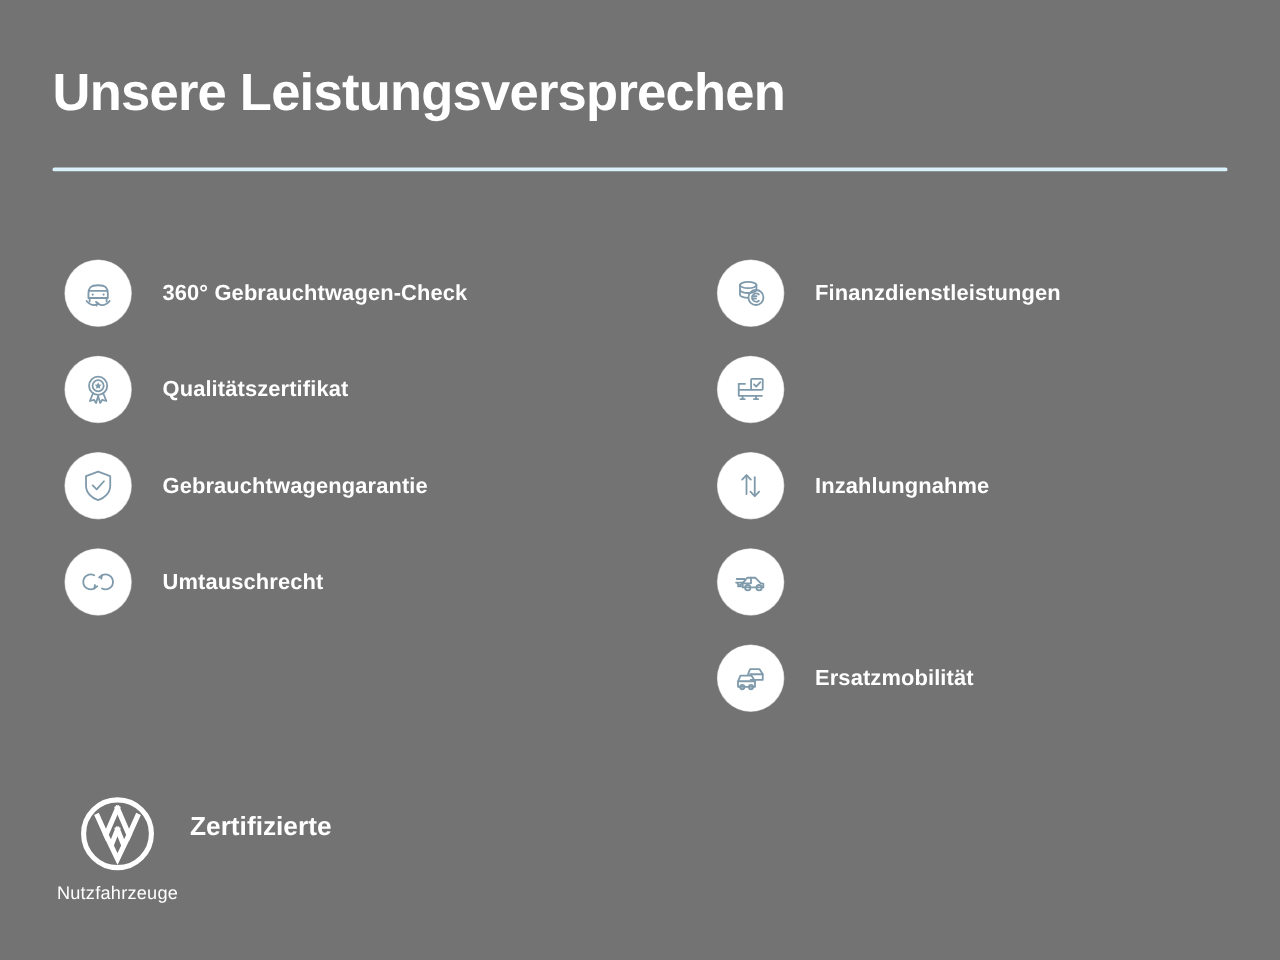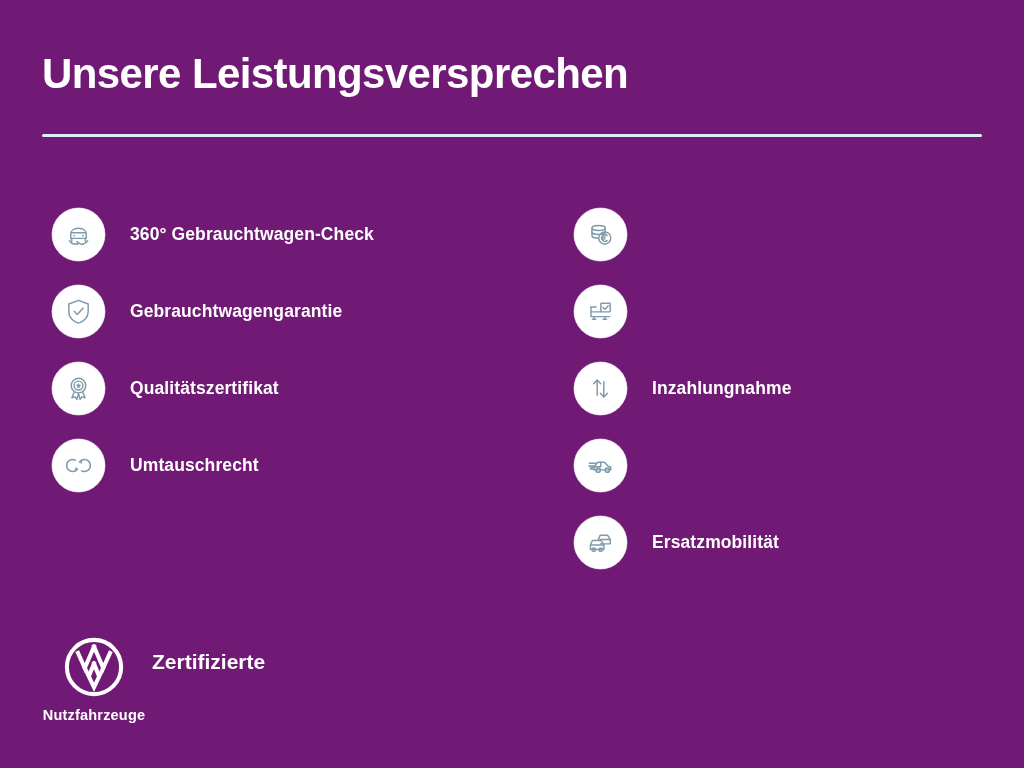--- a/index.html
+++ b/index.html
@@ -10,21 +10,21 @@
     width: 1024px;
     height: 768px;
     background: #03a9ef;
     font-family: "Liberation Sans", sans-serif;
     overflow: hidden;
     position: relative;
   }
   .slide {
     position: absolute;
     inset: 0;
-    background: #701a75;
+    background: #737373;
   }
   .page-title {
     position: absolute;
     left: 42px;
     top: 52px;
     font-size: 42px;
     font-weight: bold;
     color: #ffffff;
     letter-spacing: -0.6px;
     line-height: 1.05;
@@ -116,21 +116,21 @@
   .vw-logo * {
     fill: none;
     stroke: #ffffff;
     stroke-width: 4.2;
     stroke-linecap: square;
     stroke-linejoin: miter;
   }
   .brand-sub {
     margin-top: 9px;
     font-size: 14.5px;
-    font-weight: bold;
+    font-weight: normal;
     color: #ffffff;
     letter-spacing: 0.2px;
     white-space: nowrap;
   }
   .footer-text {
     margin-left: 0;
     margin-top: 12px;
     font-size: 21px;
     font-weight: bold;
     color: #ffffff;
@@ -163,38 +163,38 @@
             <path d="M25.5 22.5 C23 26 19 27 16.2 24.8"></path>
             <path d="M16 24.5 L14.2 23.2 M16 24.5 L14.5 26.3"></path>
           </svg>
         </span>
         <span class="promise-label">360° Gebrauchtwagen-Check</span>
       </div>
 
       <div class="promise-item">
         <span class="icon-badge">
           <svg viewBox="0 0 32 32">
-            <path d="M16 4.5 L26 8.2 L26 16 C26 22 21.2 26.2 16 28 C10.8 26.2 6 22 6 16 L6 8.2 Z"></path>
-            <path d="M11.5 15.8 L14.8 19.1 L20.8 12.4"></path>
-          </svg>
-        </span>
-        <span class="promise-label">Gebrauchtwagengarantie</span>
-      </div>
-
-      <div class="promise-item">
-        <span class="icon-badge">
-          <svg viewBox="0 0 32 32">
             <circle cx="16" cy="13" r="7.5"></circle>
             <circle cx="16" cy="13" r="4.6"></circle>
             <path class="fillmark" d="M16 10.2 L16.85 11.95 L18.8 12.22 L17.4 13.6 L17.72 15.5 L16 14.6 L14.28 15.5 L14.6 13.6 L13.2 12.22 L15.15 11.95 Z"></path>
             <path d="M11.8 19.2 L9.2 25.6 L12.6 24.6 L14.3 27.3 L16 21.5"></path>
             <path d="M20.2 19.2 L22.8 25.6 L19.4 24.6 L17.7 27.3 L16 21.5"></path>
           </svg>
         </span>
         <span class="promise-label">Qualitätszertifikat</span>
+      </div>
+
+      <div class="promise-item">
+        <span class="icon-badge">
+          <svg viewBox="0 0 32 32">
+            <path d="M16 4.5 L26 8.2 L26 16 C26 22 21.2 26.2 16 28 C10.8 26.2 6 22 6 16 L6 8.2 Z"></path>
+            <path d="M11.5 15.8 L14.8 19.1 L20.8 12.4"></path>
+          </svg>
+        </span>
+        <span class="promise-label">Gebrauchtwagengarantie</span>
       </div>
 
 
       <div class="promise-item">
         <span class="icon-badge">
           <svg viewBox="0 0 32 32">
             <path d="M12.8 10.5 A6.2 6.2 0 1 0 12.8 21.5"></path>
             <path d="M19.2 10.5 A6.2 6.2 0 1 1 19.2 21.5"></path>
             <path d="M12.8 21.5 L15.2 19.6 M12.8 21.5 L13.4 18.6"></path>
             <path d="M19.2 10.5 L16.8 12.4 M19.2 10.5 L18.6 13.4"></path>
@@ -211,20 +211,21 @@
         <span class="icon-badge">
           <svg viewBox="0 0 32 32">
             <ellipse cx="14" cy="9.3" rx="6.8" ry="2.6"></ellipse>
             <path d="M7.2 9.3 L7.2 13.3 C7.2 14.7 10.3 15.9 14 15.9 C17.7 15.9 20.8 14.7 20.8 13.3 L20.8 9.3"></path>
             <path d="M7.2 13.3 L7.2 17.3 C7.2 18.7 10.3 19.9 14 19.9"></path>
             <circle cx="20.4" cy="19.6" r="6.2"></circle>
             <path d="M22.8 17.1 A3.4 3.4 0 1 0 22.8 22.3"></path>
             <path d="M17.4 18.6 L20.8 18.6 M17.4 20.6 L20.4 20.6"></path>
           </svg>
         </span>
+        <span class="promise-label">Finanzdienstleistungen</span>
       </div>
 
       <div class="promise-item">
         <span class="icon-badge">
           <svg viewBox="0 0 32 32">
             <path d="M6.2 11.4 L6.2 21.3 L25.4 21.3"></path>
             <path d="M6.2 16.4 L16.5 16.4"></path>
             <path d="M6.2 11.4 L11.4 11.4"></path>
             <rect x="16.4" y="7.4" width="9.6" height="9" rx="0.7"></rect>
             <path d="M18.8 11.9 L20.6 13.7 L24 10.1"></path>

